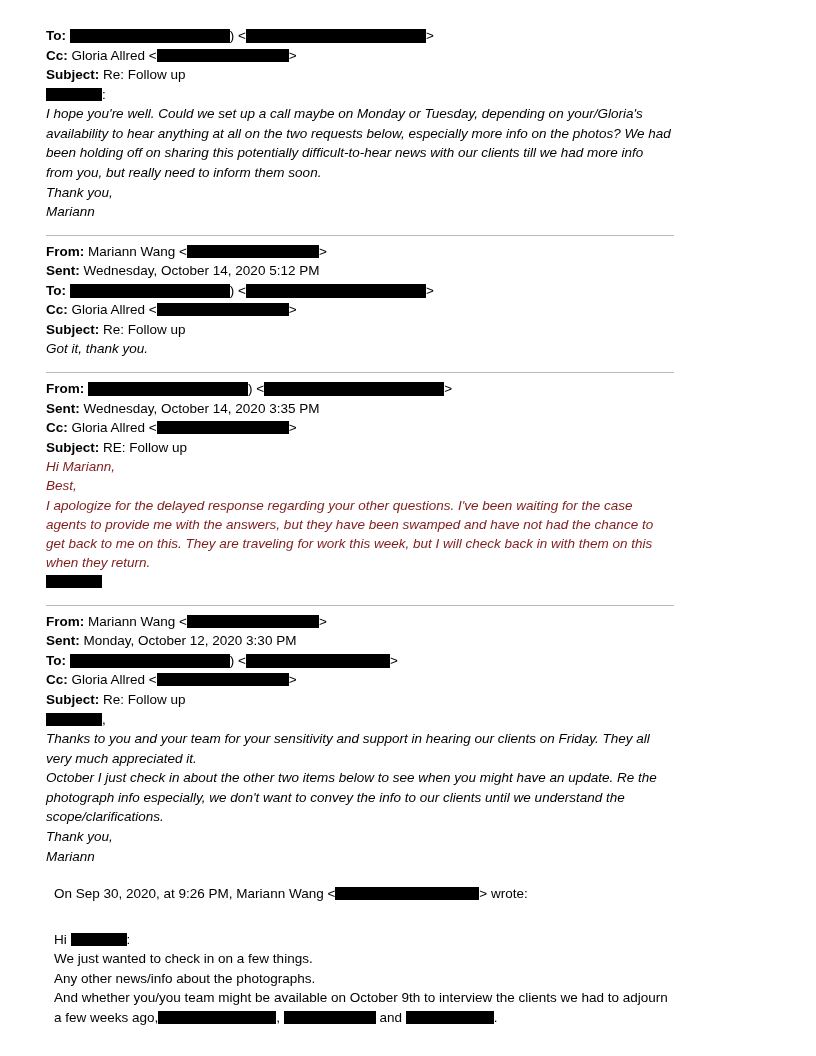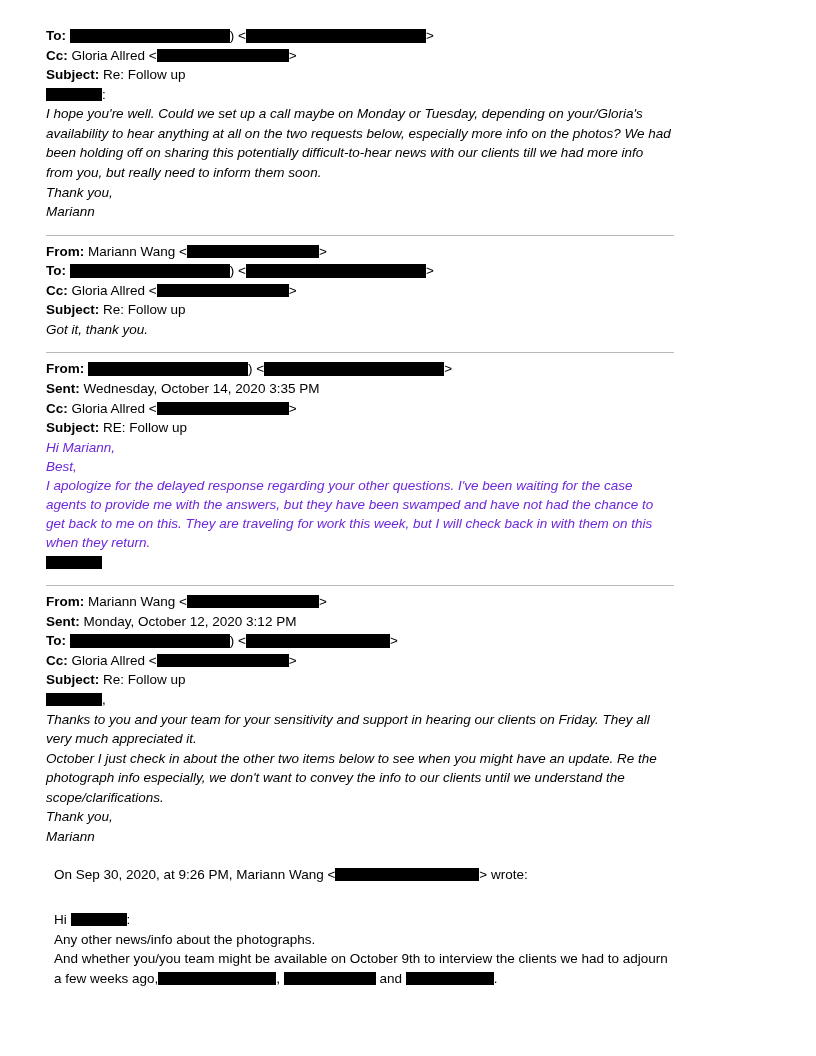--- a/index.html
+++ b/index.html
@@ -33,21 +33,21 @@
     border-radius: 0;
   }
   .redact.tall { height: 14px; vertical-align: -3px; }
   .body-line { margin: 0; }
   .para { margin: 0; font-style: italic; }
   .divider {
     border: 0;
     border-top: 1px solid #b9b9b9;
     margin: 13px 0 6px 0;
   }
-  .blue { color: #6d28d9; }
+  .blue { color: #7f1d1d; }
   .spacer-18 { height: 18px; }
   .spacer-26 { height: 26px; }
   .quoted { padding-left: 8px; }
   .tight { line-height: 1.42; }
 </style>
 </head>
 <body>
 
 <div class="page">
 
@@ -71,20 +71,24 @@
     <div class="para">Thank you,</div>
     <div class="para">Mariann</div>
   </div>
 
   <hr class="divider">
 
   <div class="msg">
     <div class="hdr-line">
       <span class="lbl">From:</span>
       <span>Mariann Wang &lt;</span><span class="redact" style="width:132px"></span><span>&gt;</span>
+    </div>
+    <div class="hdr-line">
+      <span class="lbl">Sent:</span>
+      <span>Wednesday, October 14, 2020 5:12 PM</span>
     </div>
     <div class="hdr-line">
       <span class="lbl">To:</span>
       <span class="redact tall" style="width:160px"></span><span>) &lt;</span><span class="redact tall" style="width:180px"></span><span>&gt;</span>
     </div>
     <div class="hdr-line">
       <span class="lbl">Cc:</span>
       <span>Gloria Allred &lt;</span><span class="redact" style="width:132px"></span><span>&gt;</span>
     </div>
     <div class="hdr-line">
@@ -123,21 +127,21 @@
 
   <hr class="divider">
 
   <div class="msg">
     <div class="hdr-line">
       <span class="lbl">From:</span>
       <span>Mariann Wang &lt;</span><span class="redact" style="width:132px"></span><span>&gt;</span>
     </div>
     <div class="hdr-line">
       <span class="lbl">Sent:</span>
-      <span>Monday, October 12, 2020 3:12 PM</span>
+      <span>Monday, October 12, 2020 3:30 PM</span>
     </div>
     <div class="hdr-line">
       <span class="lbl">To:</span>
       <span class="redact tall" style="width:160px"></span><span>) &lt;</span><span class="redact tall" style="width:144px"></span><span>&gt;</span>
     </div>
     <div class="hdr-line">
       <span class="lbl">Cc:</span>
       <span>Gloria Allred &lt;</span><span class="redact" style="width:132px"></span><span>&gt;</span>
     </div>
     <div class="hdr-line">
@@ -156,19 +160,20 @@
 
     <div class="quoted">
       <span>On Sep 30, 2020, at 9:26 PM, Mariann Wang &lt;</span><span class="redact" style="width:144px"></span><span>&gt; wrote:</span>
     </div>
 
     <div class="spacer-26"></div>
 
     <div class="quoted">
       <span>Hi </span><span class="redact" style="width:56px"></span><span>:</span>
     </div>
+    <div class="quoted">We just wanted to check in on a few things.</div>
     <div class="quoted">Any other news/info about the photographs.</div>
     <div class="quoted">
       <span>And whether you/you team might be available on October 9th to interview the clients we had to adjourn a few weeks ago,</span><span class="redact" style="width:118px"></span><span>, </span><span class="redact" style="width:92px"></span><span> and </span><span class="redact" style="width:88px"></span><span>.</span>
     </div>
   </div>
 
 </div>
 
 </body></html>

